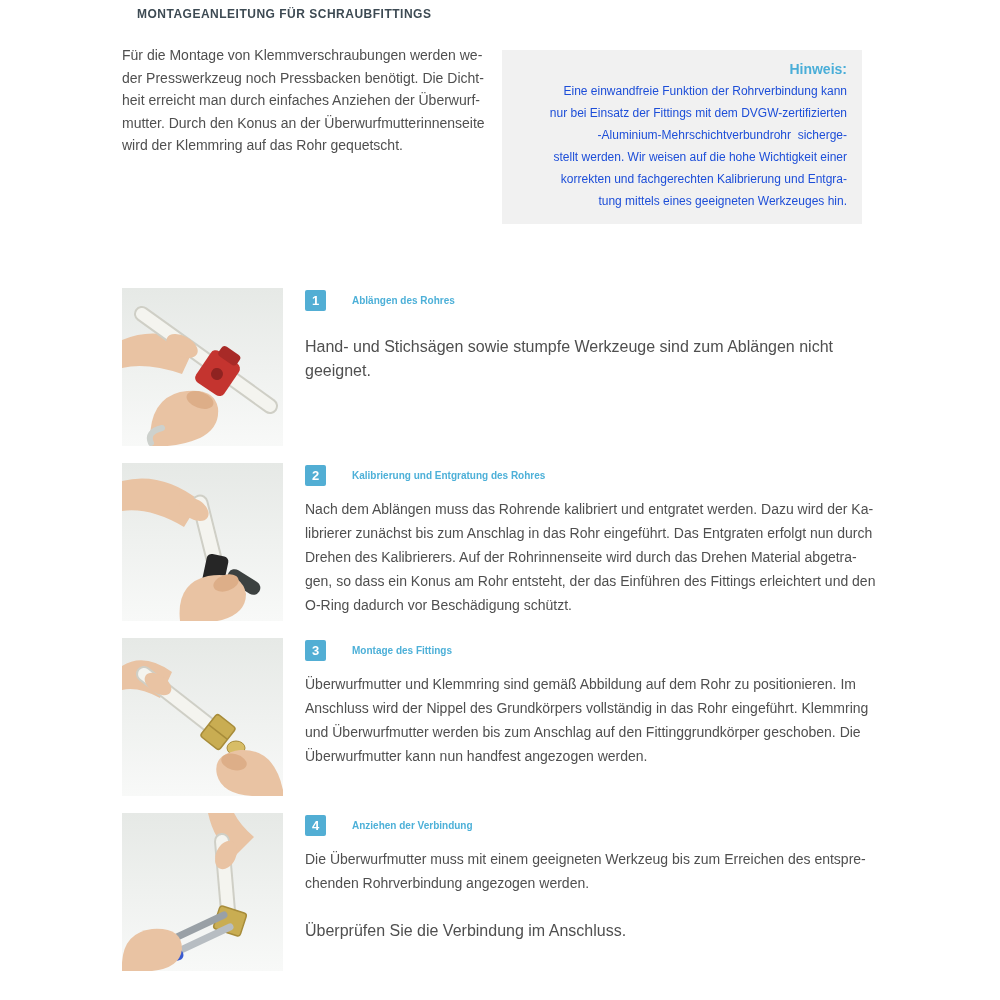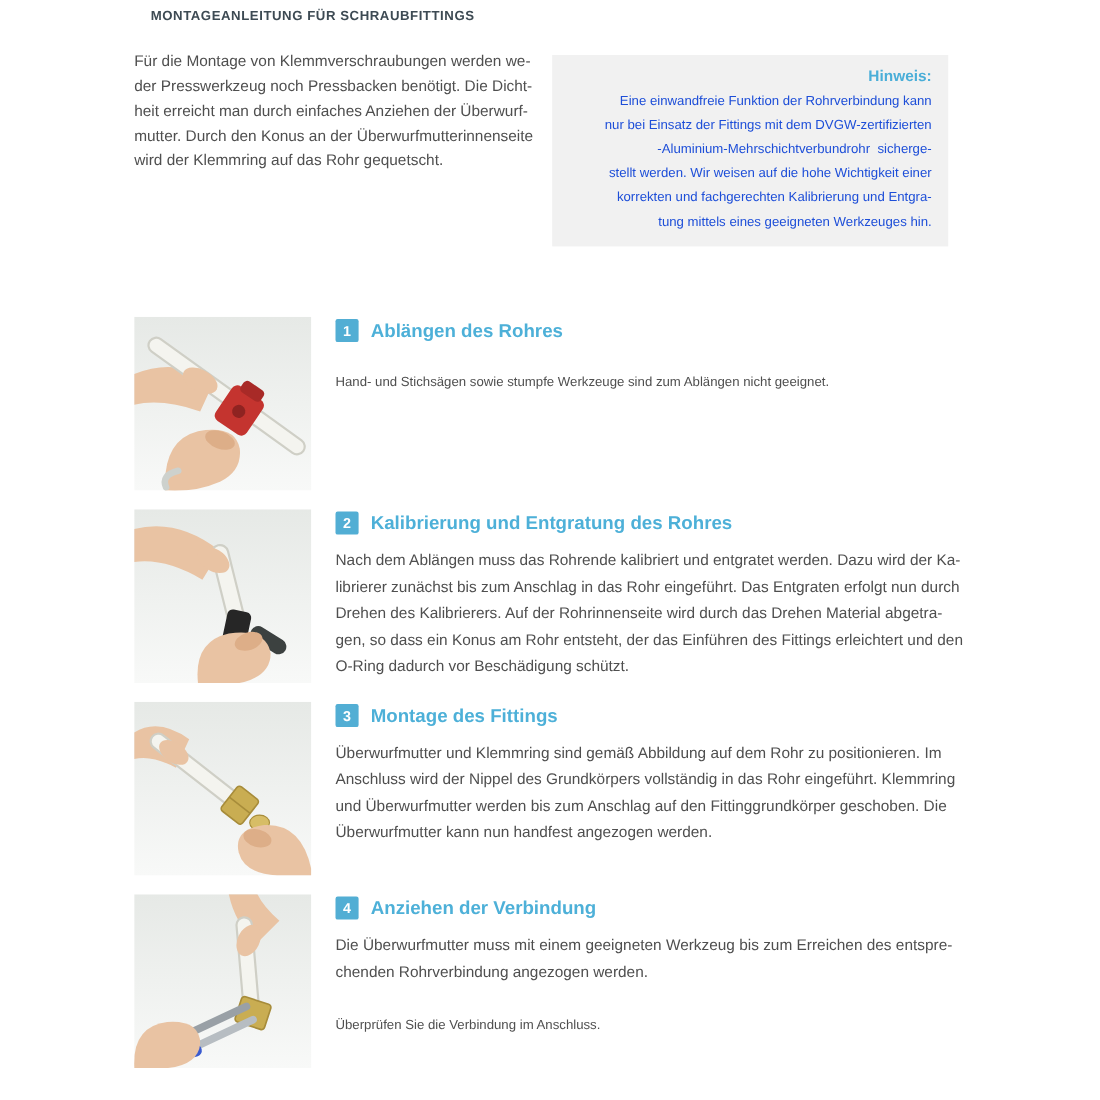--- a/index.html
+++ b/index.html
@@ -92,35 +92,35 @@
     border-radius: 2px;
     color: #ffffff;
     font-size: 13px;
     font-weight: bold;
     display: flex;
     align-items: center;
     justify-content: center;
     flex: 0 0 auto;
   }
   .step-title {
-    margin-left: 11px;
-    font-size: 17px;
+    margin-left: 26px;
+    font-size: 10px;
     font-weight: bold;
     color: #4db0d8;
   }
   .step-p {
     margin-top: 11px;
     font-size: 14px;
     line-height: 24px;
     color: #4f4f4f;
     white-space: pre-line;
   }
   .step-p2 {
     margin-top: 24px;
-    font-size: 12px;
+    font-size: 16px;
     line-height: 24px;
     color: #4f4f4f;
     white-space: pre-line;
   }
 </style>
 </head>
 <body>
 
 <div class="page">
 

